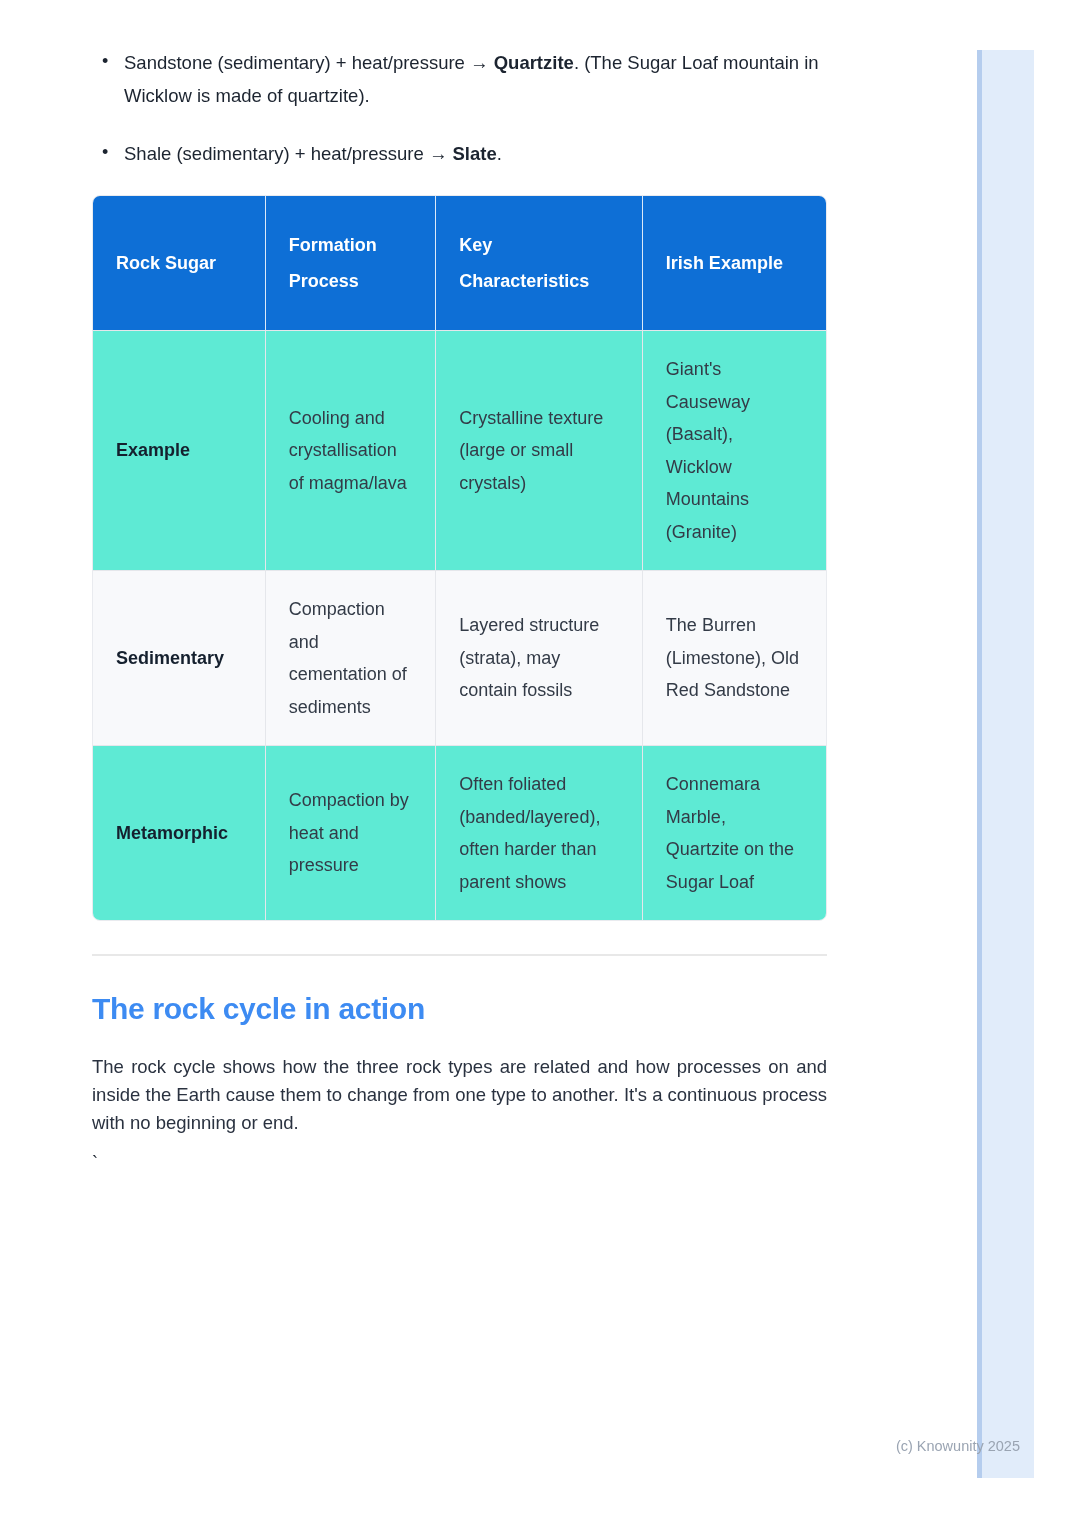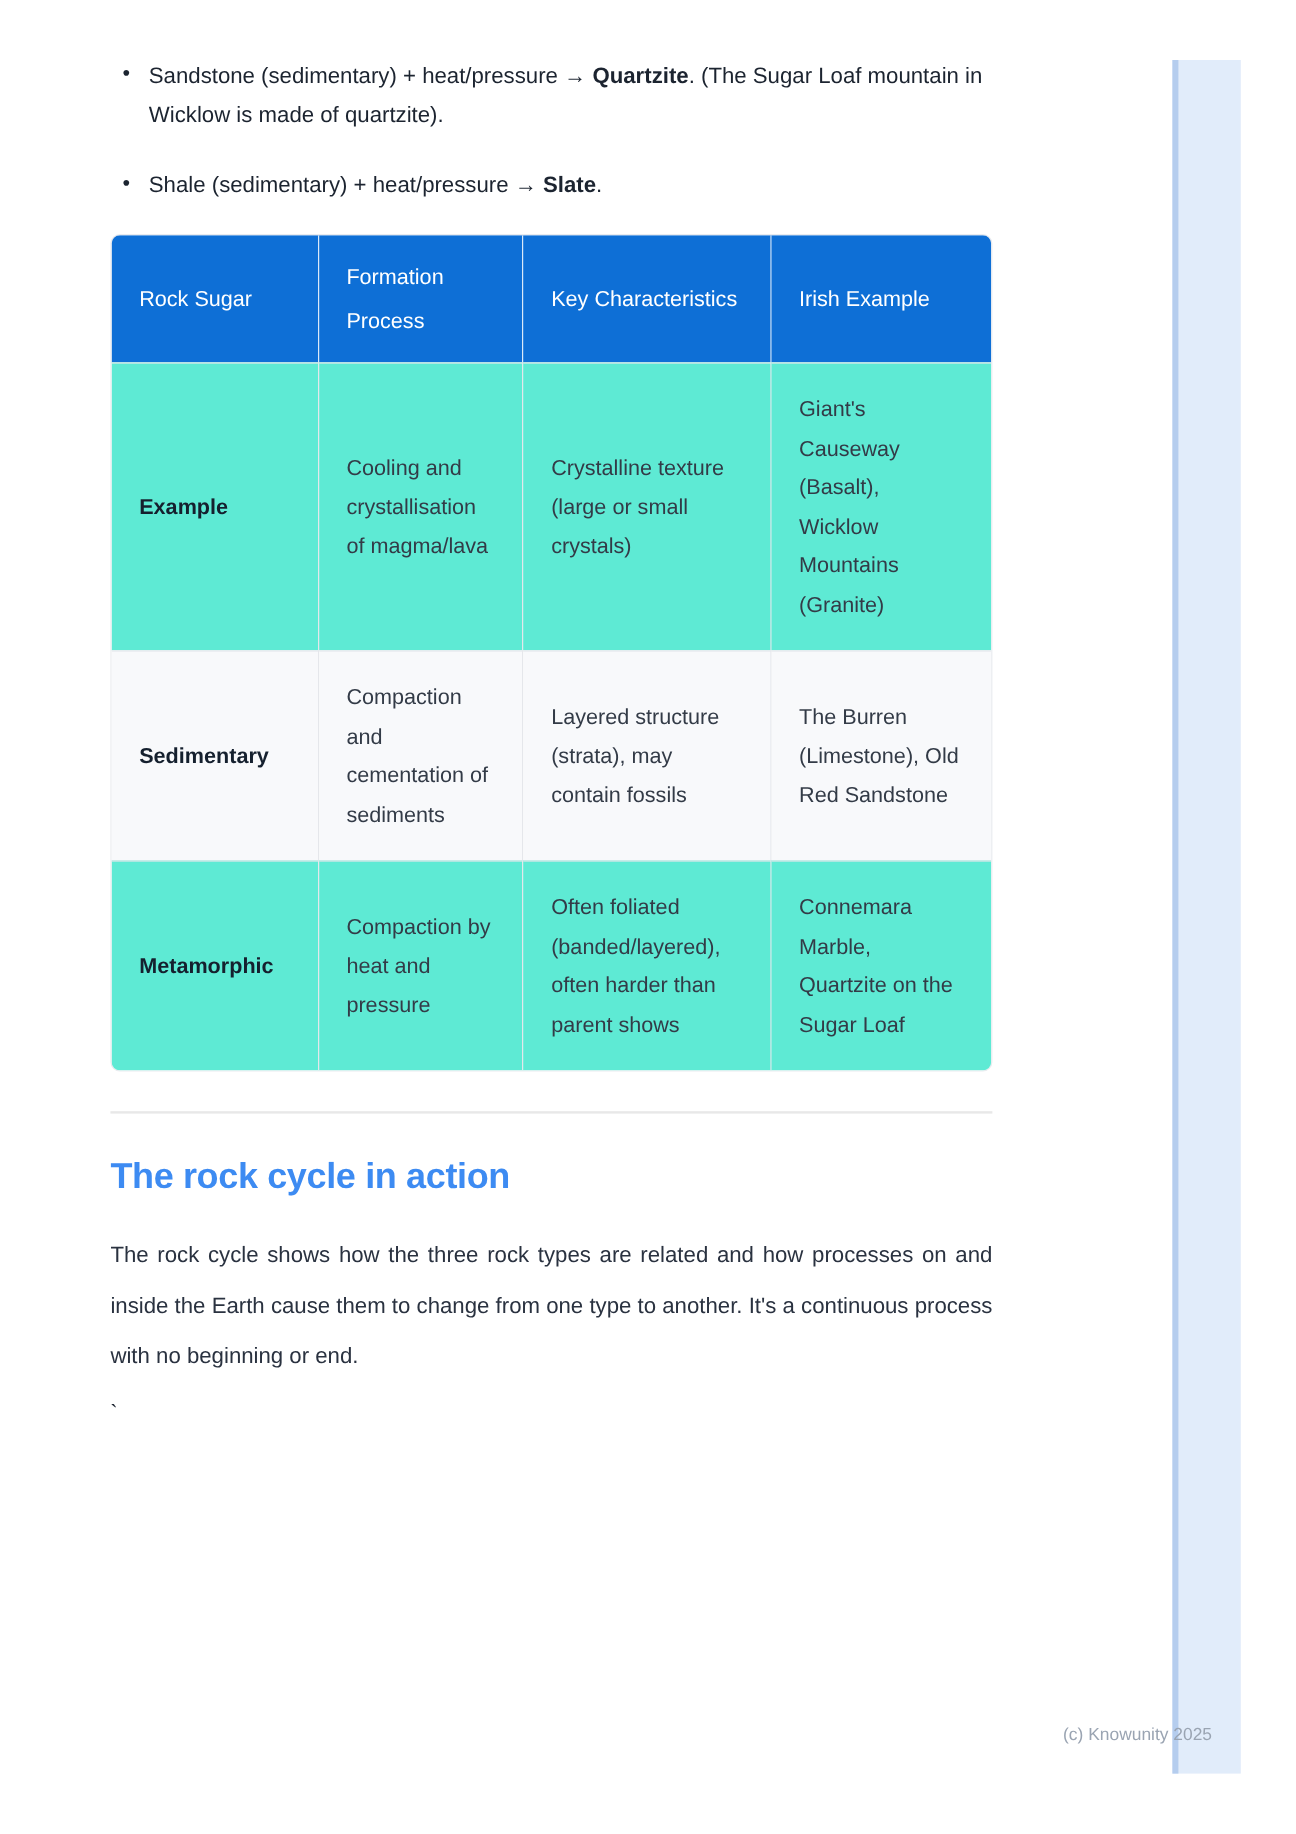--- a/index.html
+++ b/index.html
@@ -55,26 +55,26 @@
     width: 735px;
   }
   table {
     width: 100%;
     border-collapse: separate;
     border-spacing: 0;
   }
   th {
     background: var(--table-header-bg, #0e6fd6);
     color: var(--table-header-text, #ffffff);
-    font-weight: 400;
+    font-weight: 700;
     font-size: 18px;
     line-height: 36px;
     text-align: left;
     vertical-align: middle;
-    padding: 17px 23px;
+    padding: 31px 23px;
     border-right: 1px solid rgba(255,255,255,0.85);
   }
   th:last-child { border-right: none; }
   td {
     font-size: 18px;
     line-height: 32.5px;
     padding: 22px 23px;
     color: #333b47;
     vertical-align: middle;
     border-right: 1px solid var(--border-gray, #e5e7eb);
@@ -94,35 +94,35 @@
   h2.section-title {
     margin: 36px 0 0 0;
     font-size: 30px;
     font-weight: 700;
     letter-spacing: -0.3px;
     color: var(--heading-blue, #3d8bf2);
   }
   p.section-paragraph {
     margin: 27px 0 0 0;
     font-size: 18.5px;
-    line-height: 42px;
+    line-height: 28px;
     color: #2a3240;
     text-align: justify;
   }
   .stray {
     margin-top: 16px;
     font-size: 18px;
     color: #1c2430;
   }
 
   
   .watermark {
     position: absolute;
     top: 1438px;
-    right: 70px;
+    right: 60px;
     font-size: 14.5px;
     color: var(--watermark-gray, #9aa4b2);
     z-index: 3;
   }
 </style>
 </head>
 <body>
 
 <div class="scroll-track"></div>
 

